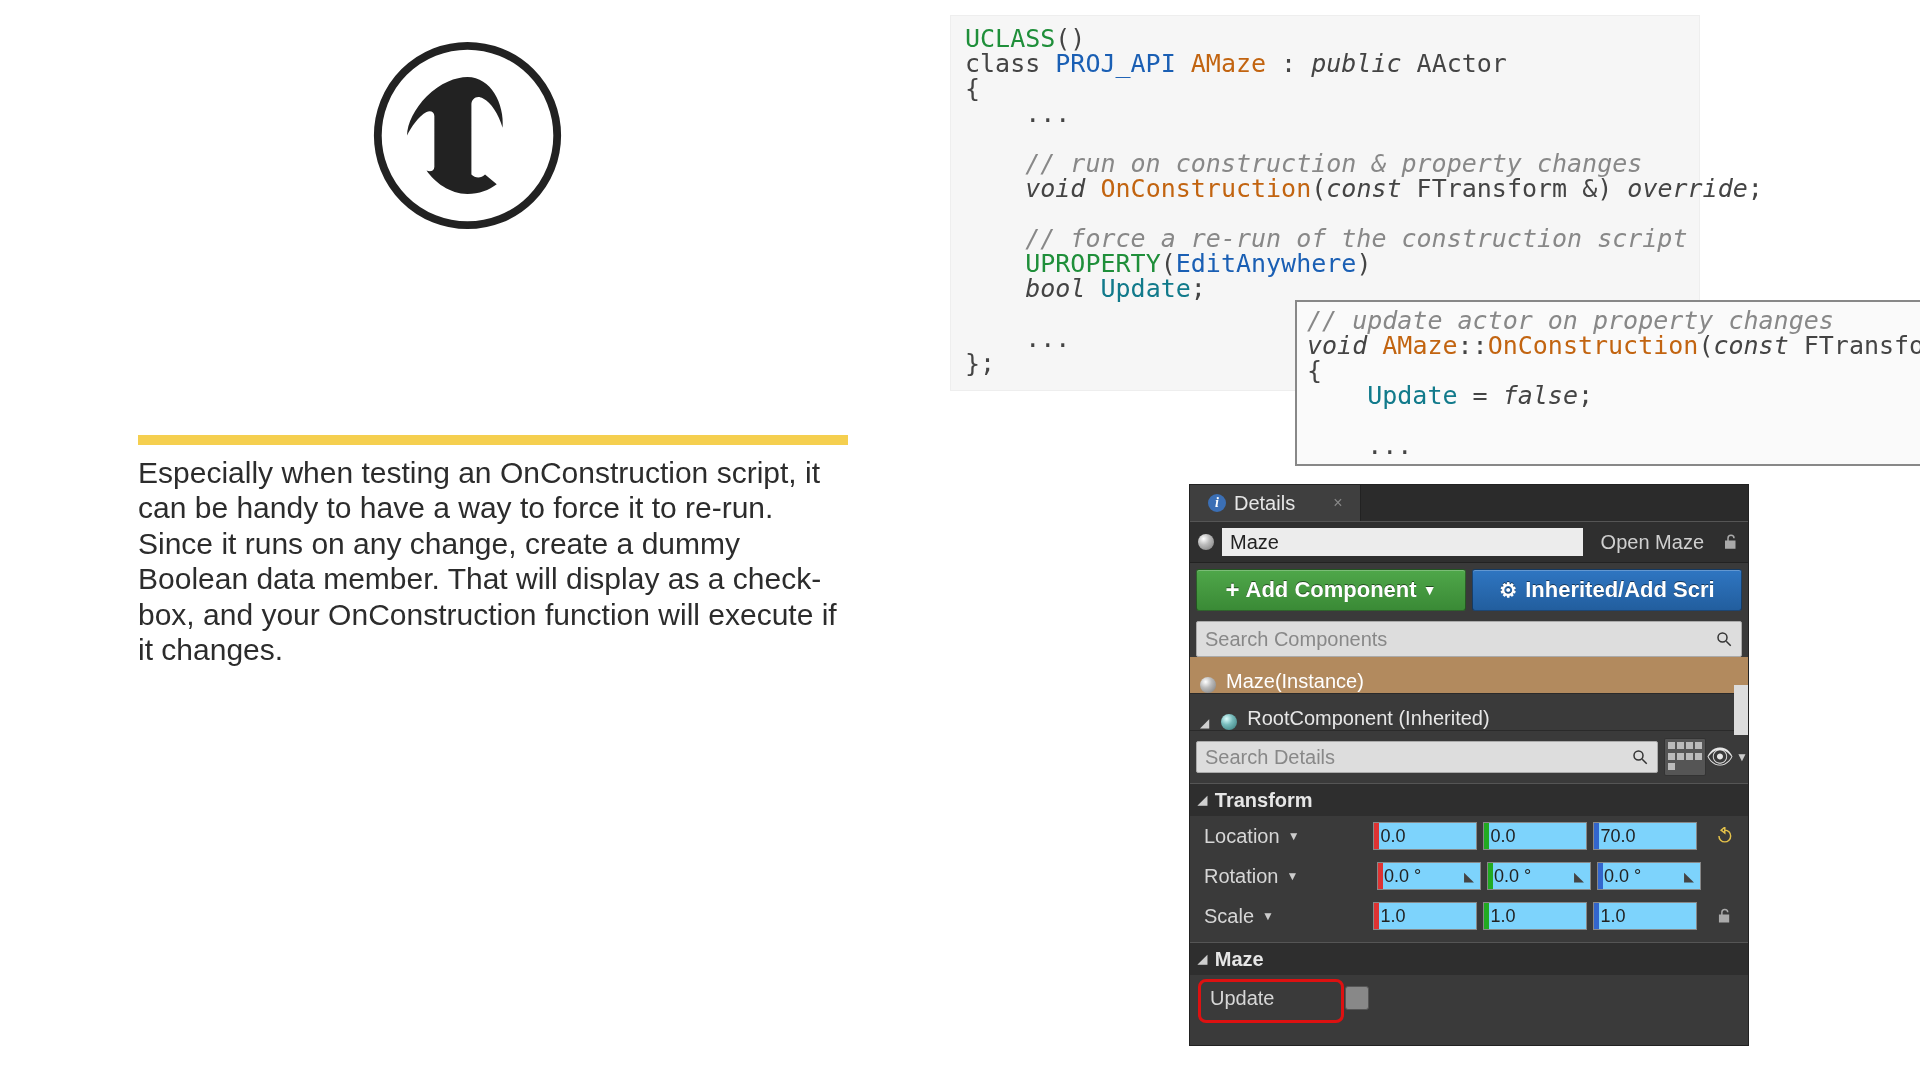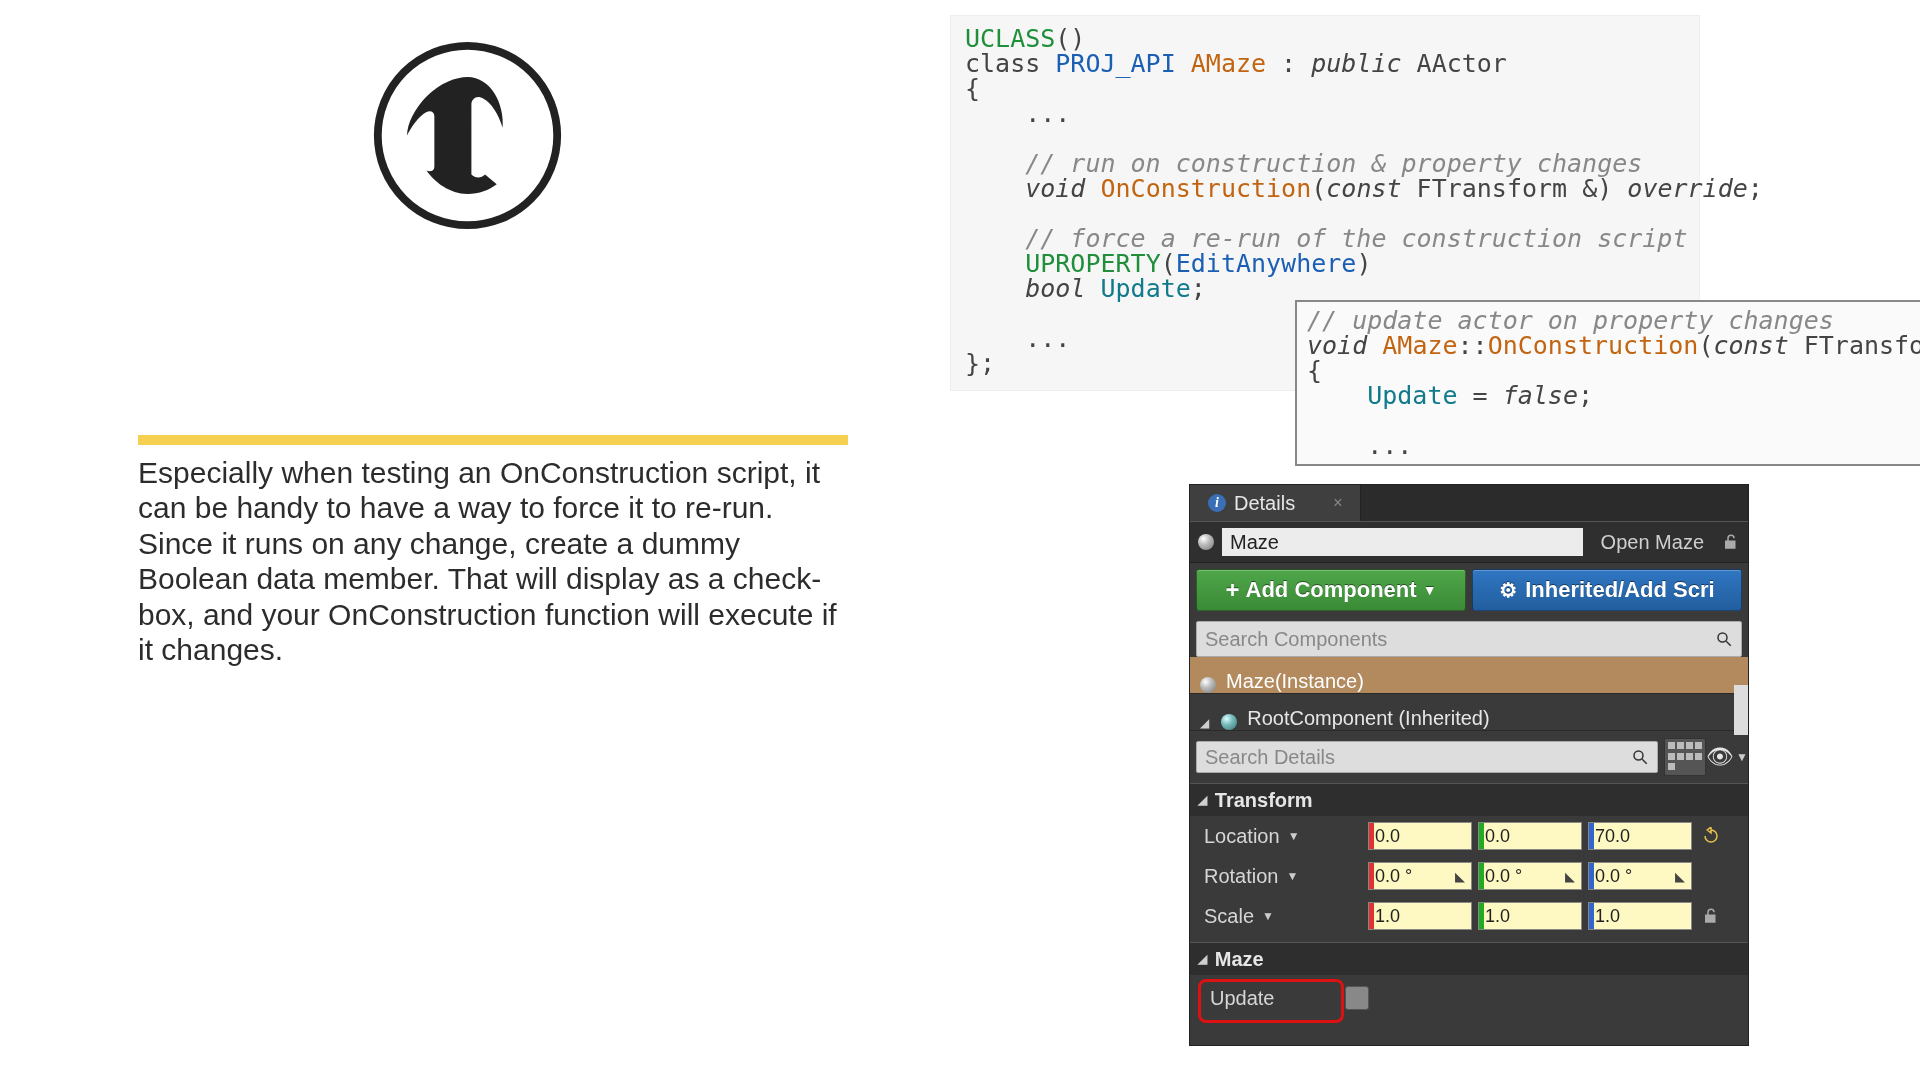--- a/index.html
+++ b/index.html
@@ -44,24 +44,24 @@
 .ball{width:16px;height:16px;border-radius:50%;background:radial-gradient(circle at 35% 30%,#fff,#bbb 40%,#777);}
 .ball.g{background:radial-gradient(circle at 35% 30%,#dff,#7bb 40%,#377)}
 .dp-scroll{position:absolute;right:0;top:200px;width:14px;height:50px;background:#ddd}
 .dp-detbar{height:40px;margin:6px 6px 0 6px;display:flex;align-items:center;gap:6px}
 .detsearch{flex:1;height:30px;background:#ddd;border:1px solid #aaa;border-radius:2px;display:flex;align-items:center;justify-content:space-between;color:#666;padding:0 8px}
 .grid-ico{width:34px;height:30px;background:#555;border:1px solid #333;border-radius:2px;display:flex;flex-wrap:wrap;padding:3px;gap:2px}
 .grid-ico span{width:7px;height:7px;background:#bbb}
 .eye{width:30px;height:30px;display:flex;align-items:center;justify-content:center;color:#e6e6e6;font-size:22px}
 .vcaret{font-size:12px;color:#ccc;margin-left:2px}
 .sec-head{height:32px;background:#2e2e2e;display:flex;align-items:center;padding:0 8px;font-weight:700;border-top:1px solid #555;margin-top:6px}
-.prop-row{height:40px;display:flex;align-items:center;padding:0 14px;gap:4px}
+.prop-row{height:40px;display:flex;align-items:center;padding:0 14px;gap:13px}
 .prop-label{width:160px;color:#d6d6d6;display:flex;align-items:center;gap:6px}
 .vec{display:flex;gap:6px}
-.fld{width:90px;height:26px;background:#fef9c3;color:#222;display:flex;align-items:center;padding:0 6px;font-size:18px;position:relative;border:1px solid #888}
+.fld{width:90px;height:26px;background:#7dd3fc;color:#222;display:flex;align-items:center;padding:0 6px;font-size:18px;position:relative;border:1px solid #888}
 .fld .bar{position:absolute;left:0;top:0;bottom:0;width:5px}
 .fld.r .bar{background:#d33}
 .fld.g .bar{background:#2a2}
 .fld.b .bar{background:#36c}
 .fld .sp{margin-left:auto;font-size:13px;color:#444}
 .reset{width:18px;height:18px;color:#e5c24a;margin-left:6px}
 .lock2{width:18px;height:18px;color:#aaa;margin-left:6px}
 .update-row{height:46px;display:flex;align-items:center;padding:0 14px;position:relative}
 .upd-box{position:absolute;left:8px;top:4px;width:140px;height:38px;border:3px solid #d11;border-radius:8px}
 .update-label{margin-left:6px;color:#d6d6d6}

